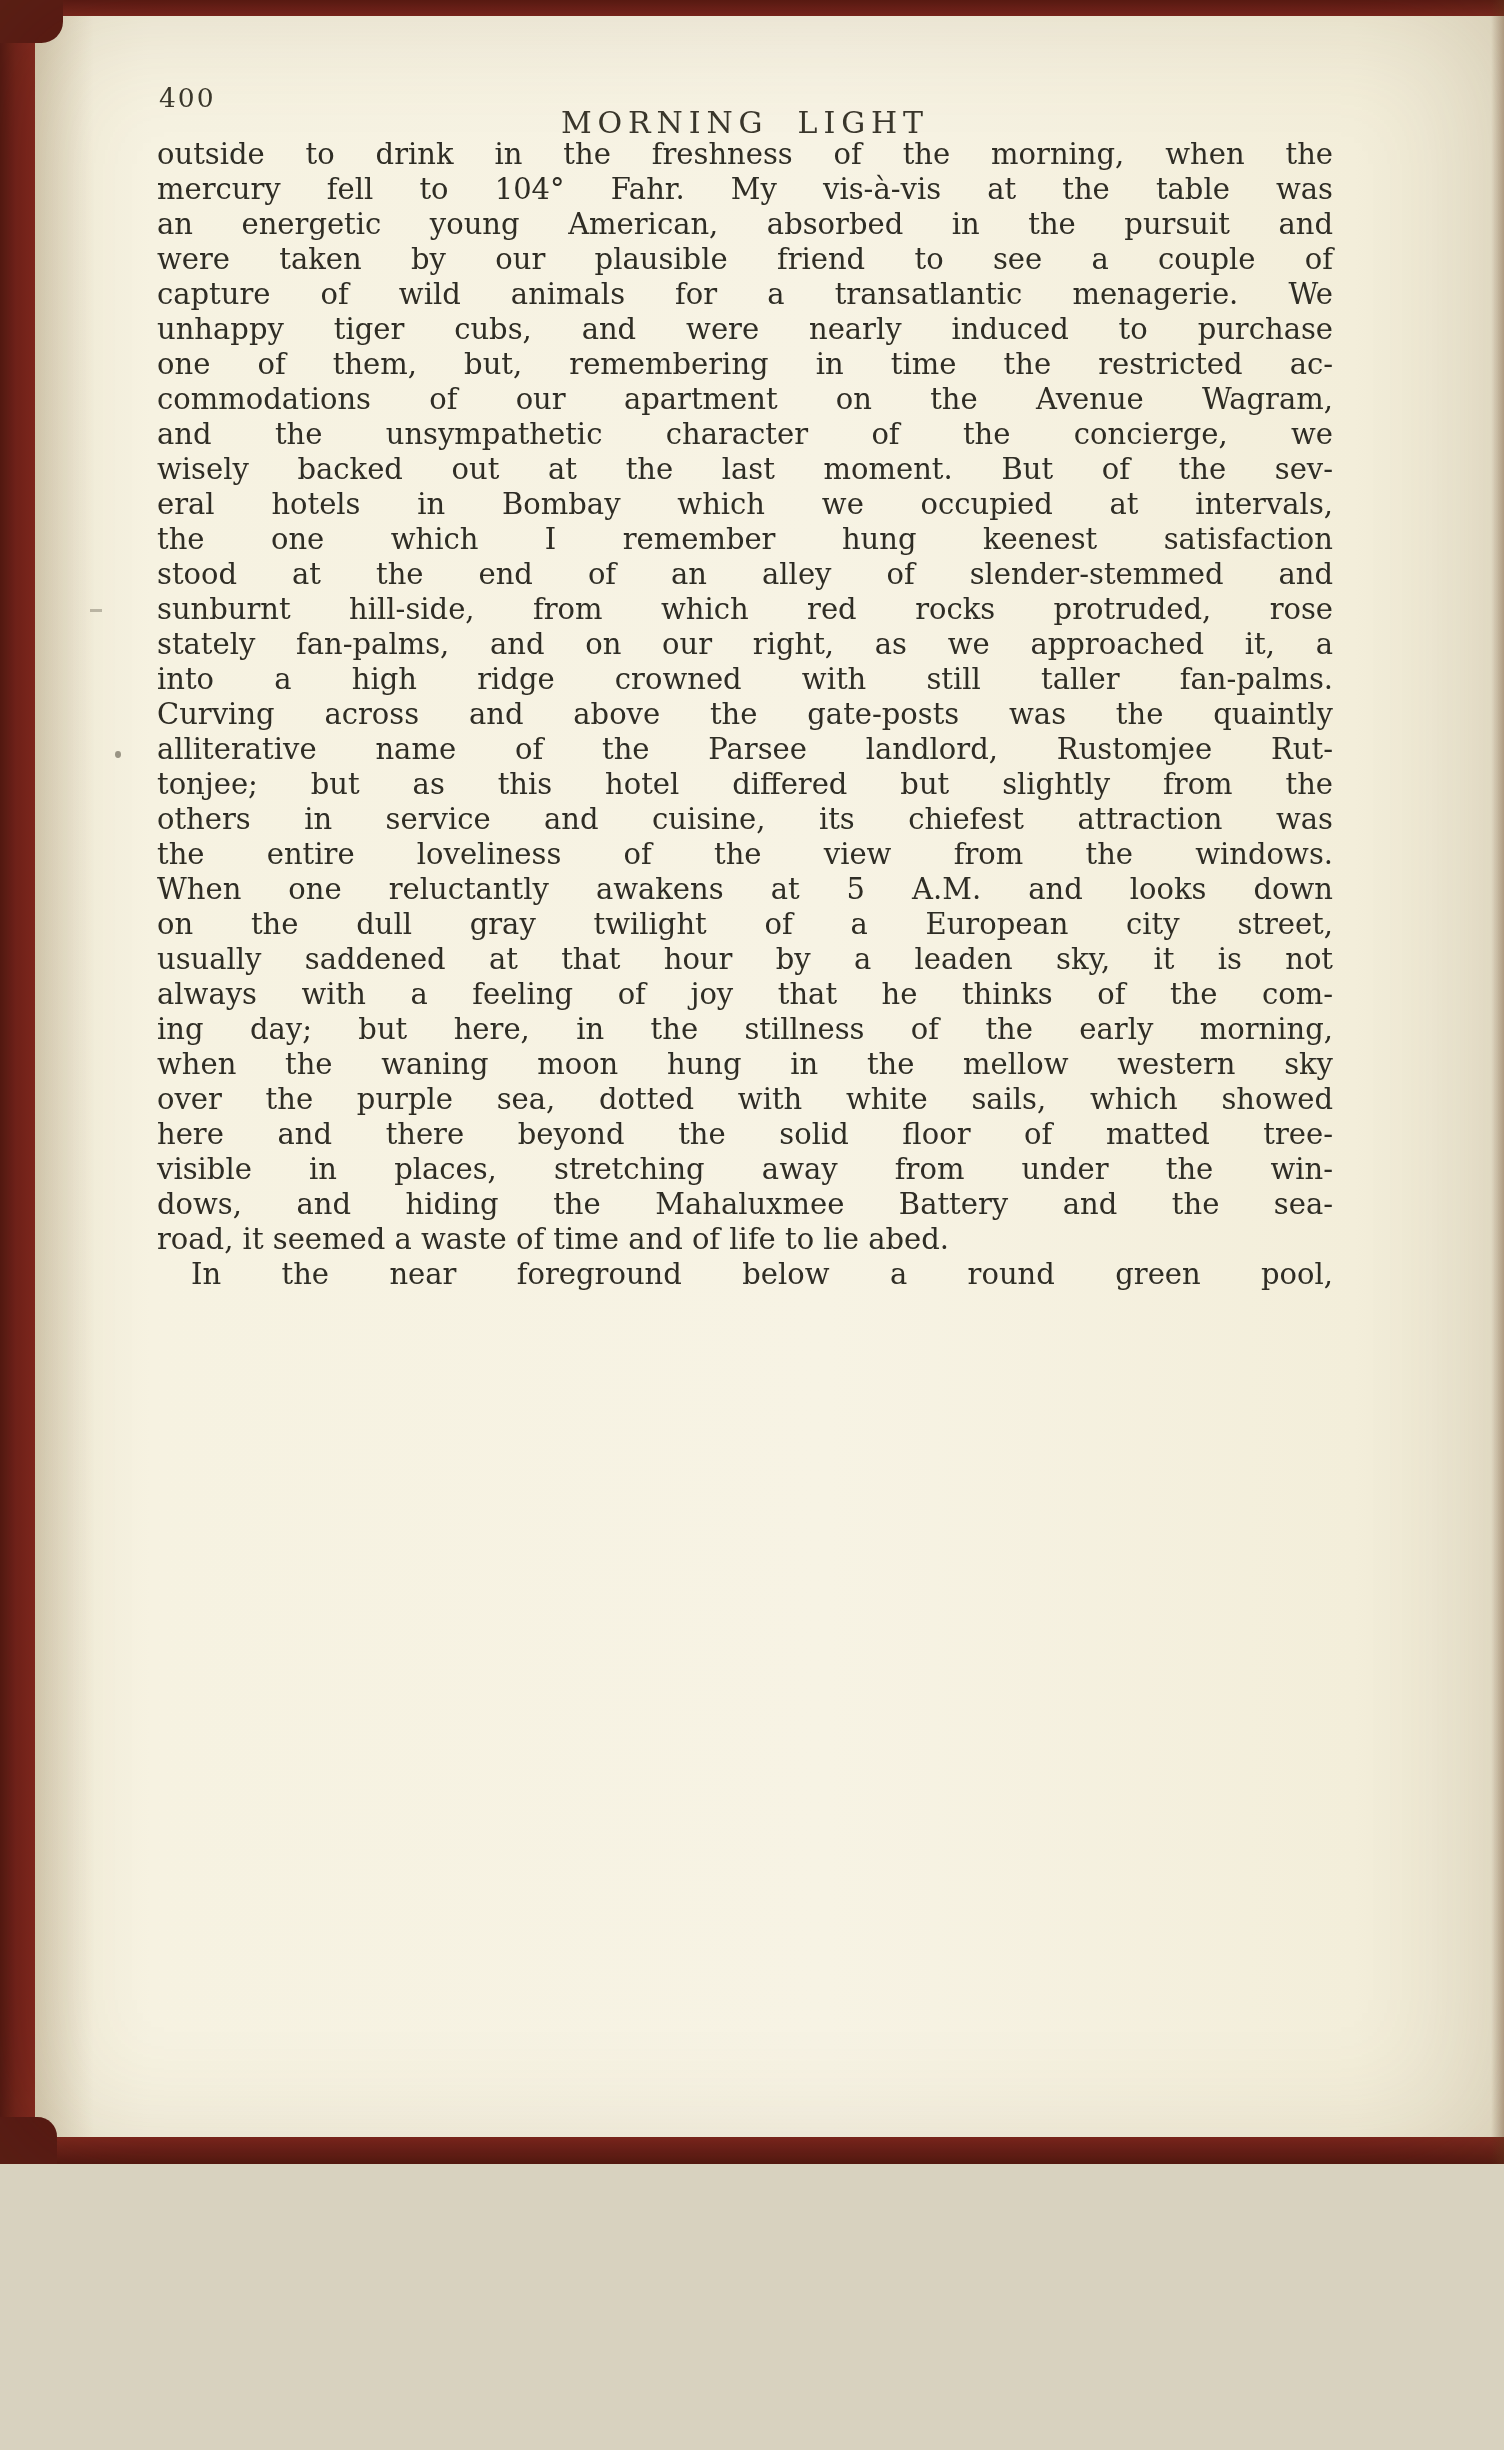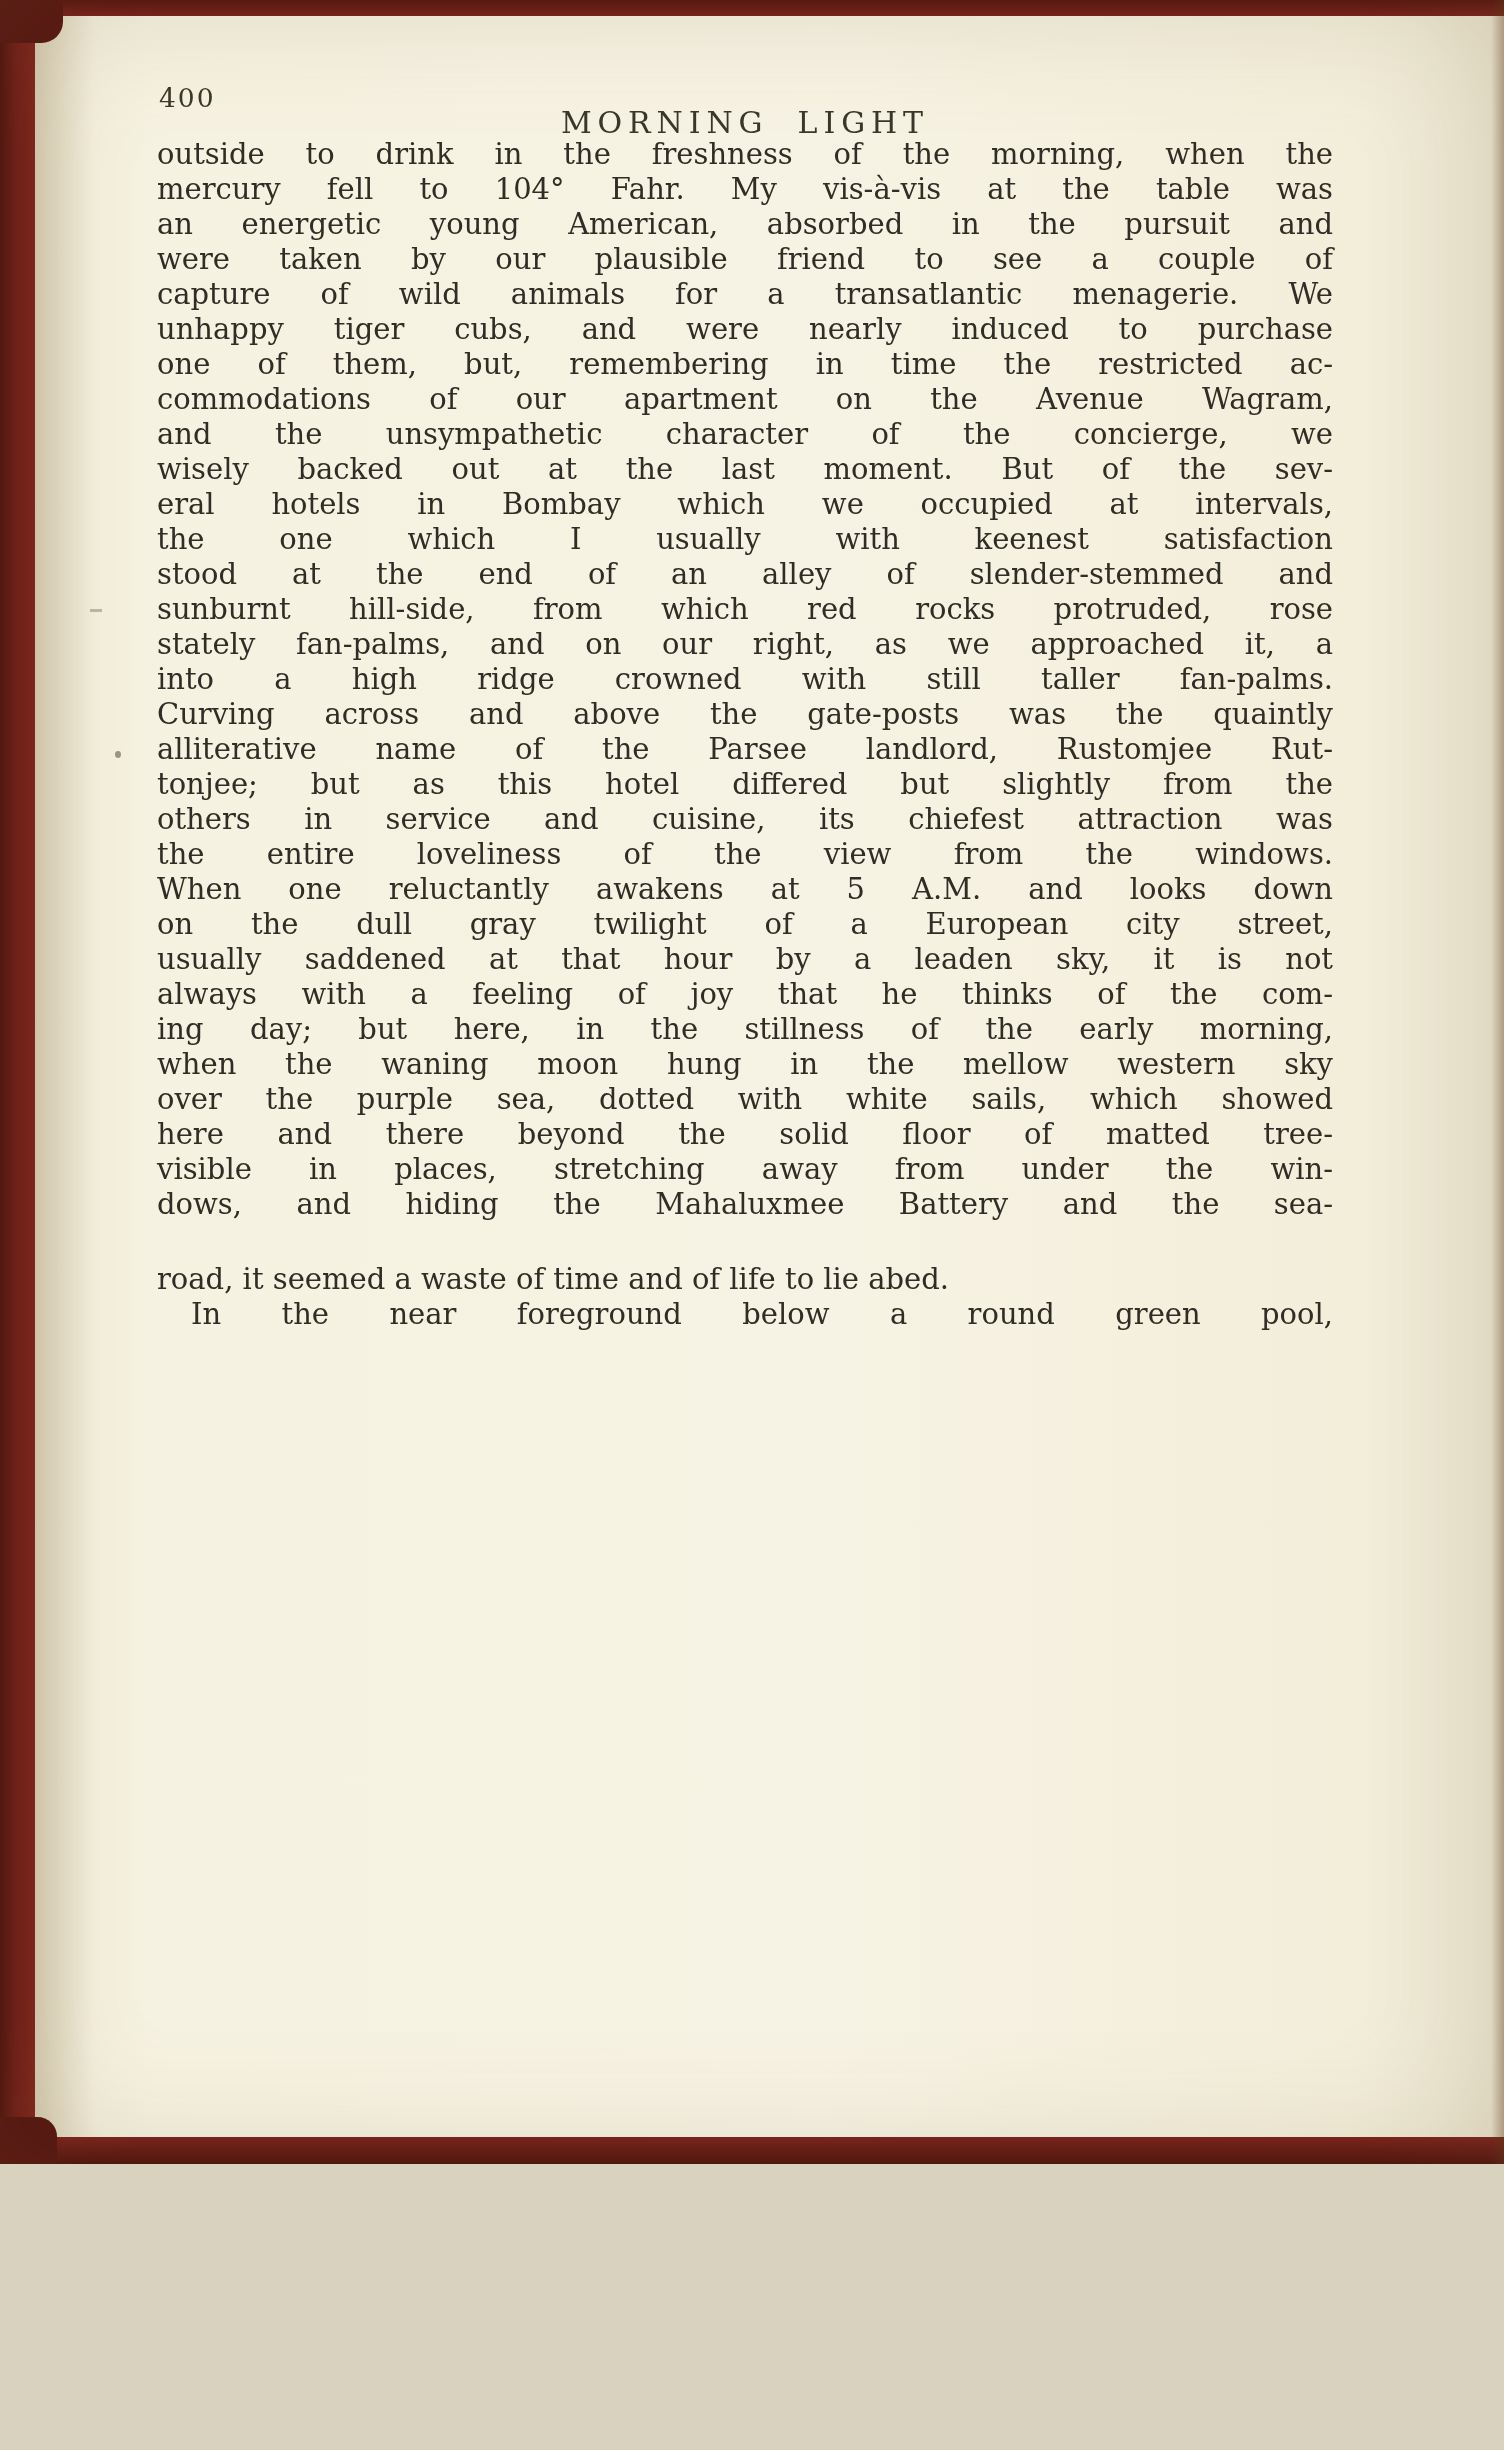--- a/index.html
+++ b/index.html
@@ -108,21 +108,20 @@
     line-height: 35px;
     color: #2f2d25;
     z-index: 2;
   }
   .line {
     text-align: justify;
     text-align-last: justify;
   }
   .line.no-just {
     text-align-last: left;
-    margin-top: 40px;
   }
   .line.indent {
     text-indent: 34px;
   }
   
   .speck-a {
     position: absolute;
     left: 115px; top: 751px;
     width: 5.9px; height: 6.9px;
     background: #6a6455;
@@ -155,21 +154,21 @@
       <div class="line">mercury fell to 104° Fahr.  My vis-à-vis at the table was</div>
       <div class="line">an energetic young American, absorbed in the pursuit and</div>
       <div class="line">were taken by our plausible friend to see a couple of</div>
       <div class="line">capture of wild animals for a transatlantic menagerie.  We</div>
       <div class="line">unhappy tiger cubs, and were nearly induced to purchase</div>
       <div class="line">one of them, but, remembering in time the restricted ac-</div>
       <div class="line">commodations of our apartment on the Avenue Wagram,</div>
       <div class="line">and the unsympathetic character of the concierge, we</div>
       <div class="line">wisely backed out at the last moment.  But of the sev-</div>
       <div class="line">eral hotels in Bombay which we occupied at intervals,</div>
-      <div class="line">the one which I usually with keenest satisfaction</div>
+      <div class="line">the one which I remember hung keenest satisfaction</div>
       <div class="line">stood at the end of an alley of slender-stemmed and</div>
       <div class="line">sunburnt hill-side, from which red rocks protruded, rose</div>
       <div class="line">stately fan-palms, and on our right, as we approached it, a</div>
       <div class="line">into a high ridge crowned with still taller fan-palms.</div>
       <div class="line">Curving across and above the gate-posts was the quaintly</div>
       <div class="line">alliterative name of the Parsee landlord, Rustomjee Rut-</div>
       <div class="line">tonjee; but as this hotel differed but slightly from the</div>
       <div class="line">others in service and cuisine, its chiefest attraction was</div>
       <div class="line">the entire loveliness of the view from the windows.</div>
       <div class="line">When one reluctantly awakens at 5 A.M. and looks down</div>

